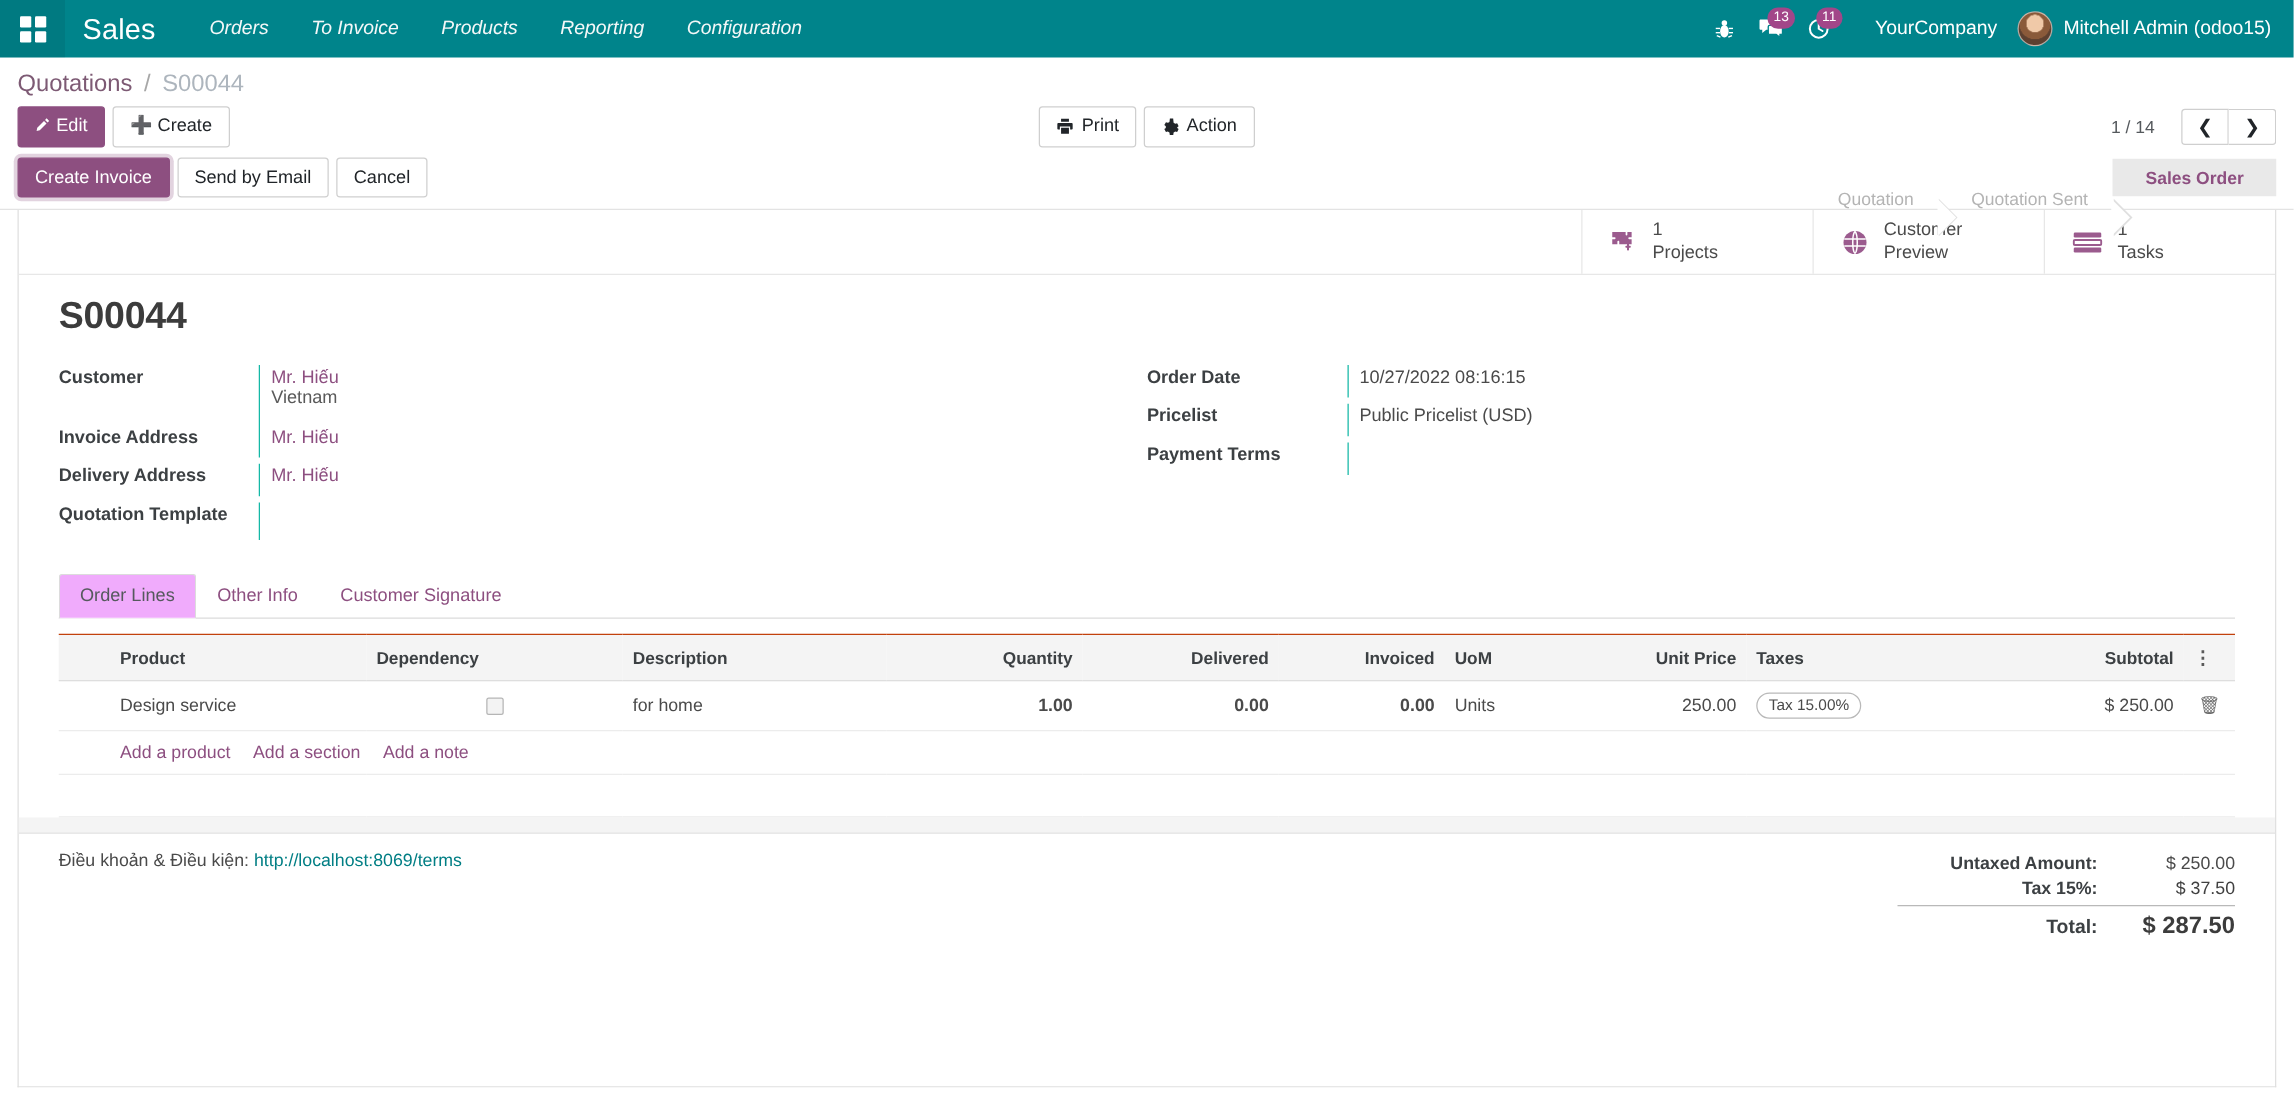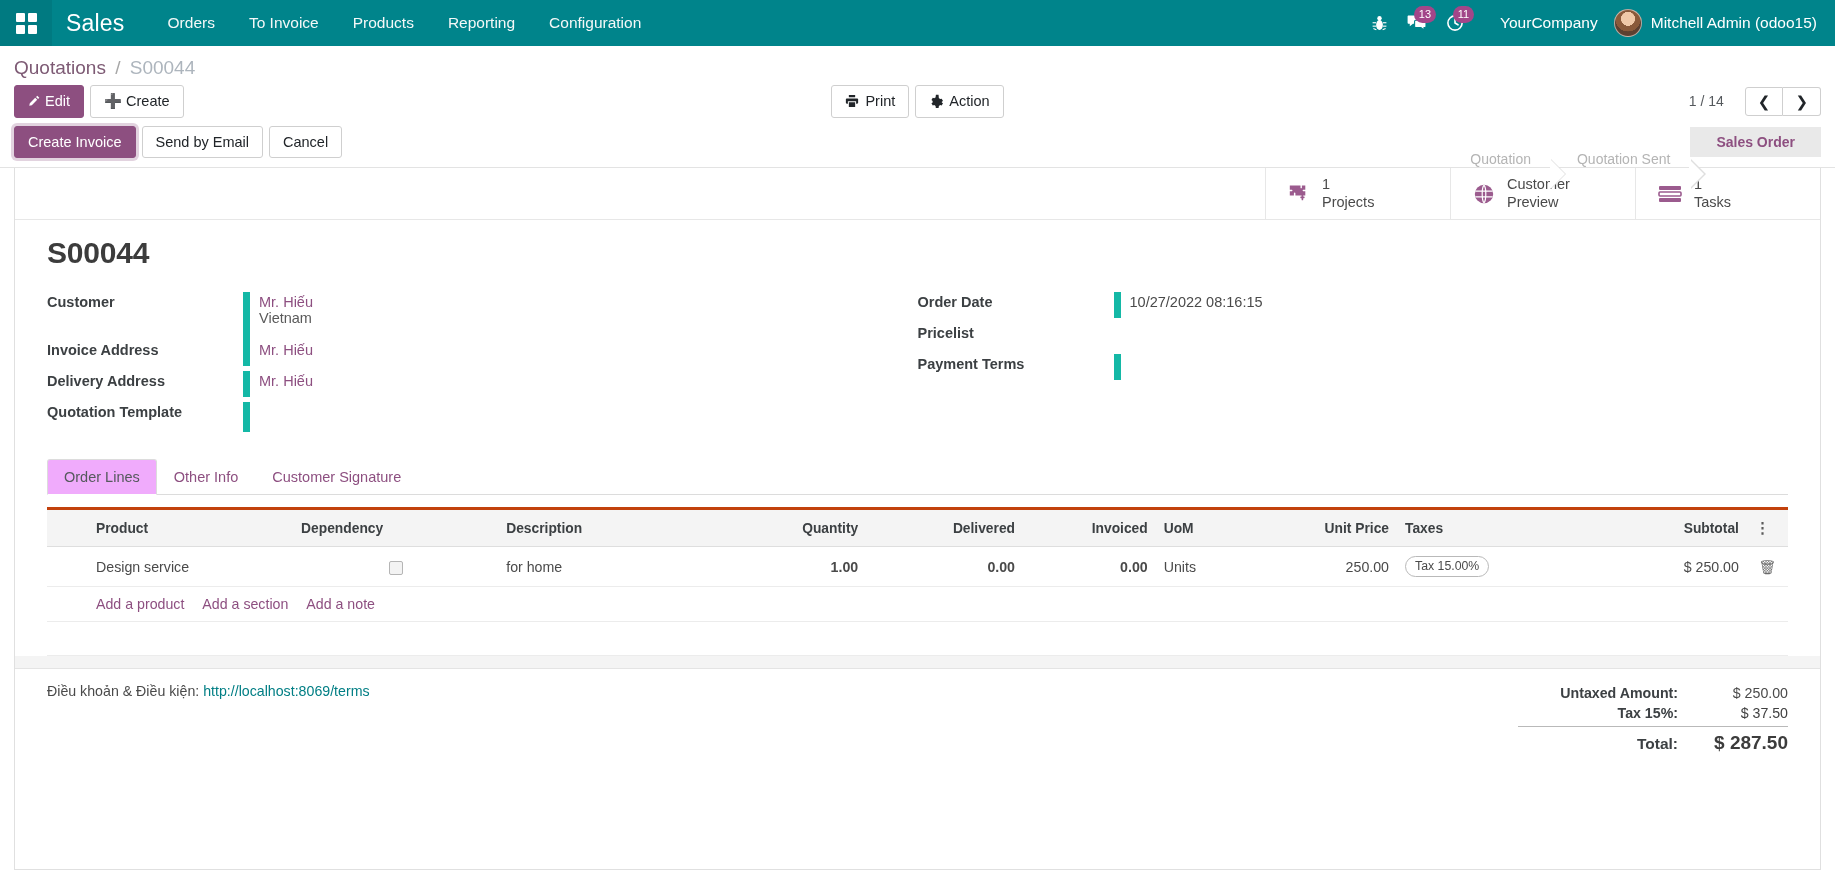--- a/index.html
+++ b/index.html
@@ -29,21 +29,21 @@
   }
   .grid-glyph { display: grid; grid-template-columns: 9px 9px; grid-template-rows: 9px 9px; gap: 3px; }
   .grid-glyph i { background: #fff; display: block; border-radius: 1px; }
   .brand {
     font-size: 23px; font-weight: 400;
     padding: 0 26px 0 14px; letter-spacing: .2px;
   }
   .nav-menu { display: flex; align-items: center; height: 46px; }
   .nav-menu .nav-item {
     padding: 0 17px; height: 46px; line-height: 46px;
-    font-size: 15.5px; color: #f4f8f8; cursor: pointer; white-space: nowrap;
+    font-size: 15.5px; color: #f4f8f8; cursor: pointer; white-space: nowrap; font-style: italic;
   }
   .nav-right {
     margin-left: auto; display: flex; align-items: center;
     height: 46px; padding-right: 14px; gap: 0px;
   }
   .sys-icon {
     position: relative; width: 38px; height: 46px;
     display: flex; align-items: center; justify-content: center;
     cursor: pointer; color: #fff;
   }
@@ -171,23 +171,22 @@
   .form-groups { display: flex; padding: 22px 32px 0 32px; gap: 0; }
   .fgroup { width: 50%; }
   .frow { display: flex; align-items: flex-start; min-height: 31px; }
   .flabel {
     width: 160px; flex: 0 0 160px;
     font-size: 14.5px; font-weight: bold; color: #3c4043;
     padding: 2px 8px 2px 0;
   }
   .fvalue {
     flex: 1; font-size: 14.5px; color: #4a4a4a;
-    border-left: 7px solid #14b8a6; padding: 2px 0 2px 9px;
+    border-left: 1px solid #14b8a6; padding: 2px 0 2px 9px;
     min-height: 26px;
-    margin-left: 36px;
   }
   .fval-link { color: #8d4f80; cursor: pointer; }
   .fval-sub { color: #5a5a5a; display: block; }
   .fgroup.right .flabel { width: 160px; flex: 0 0 160px; }
   .frow.tall .fvalue { min-height: 48px; }
   .frow.template .fvalue { min-height: 30px; }
 
   
   .notebook { padding: 26px 32px 0 32px; }
   .nb-tabs { display: flex; border-bottom: 1px solid #dcdcdc; }
@@ -201,21 +200,21 @@
     border-color: #dcdcdc #dcdcdc #fff #dcdcdc;
   }
 
   
   .lines-wrap { padding: 12px 32px 0 32px; }
   table.lines { width: 100%; border-collapse: collapse; table-layout: fixed; }
   table.lines thead th {
     background: #f4f4f4; color: #3c4043;
     font-size: 13.8px; font-weight: bold;
     padding: 9px 8px; border-bottom: 1px solid #dedede;
-    border-top: 3px solid #c2410c;
+    border-top: 1px solid #c2410c;
     text-align: left; white-space: nowrap;
   }
   table.lines thead th.num { text-align: right; }
   table.lines tbody td {
     font-size: 14.2px; padding: 9px 8px;
     border-bottom: 1px solid #ececec; color: #4a4a4a;
     white-space: nowrap; overflow: hidden; text-overflow: ellipsis;
   }
   td.num { text-align: right; }
   td.ctr { text-align: center; }
@@ -442,20 +441,21 @@
       </div>
     </div>
 
     <div class="fgroup right">
       <div class="frow">
         <div class="flabel">Order Date</div>
         <div class="fvalue">10/27/2022 08:16:15</div>
       </div>
       <div class="frow">
         <div class="flabel">Pricelist</div>
+        <div class="fvalue">Public Pricelist (USD)</div>
       </div>
       <div class="frow">
         <div class="flabel">Payment Terms</div>
         <div class="fvalue"></div>
       </div>
     </div>
   </div>
 
   <div class="notebook">
     <div class="nb-tabs">

